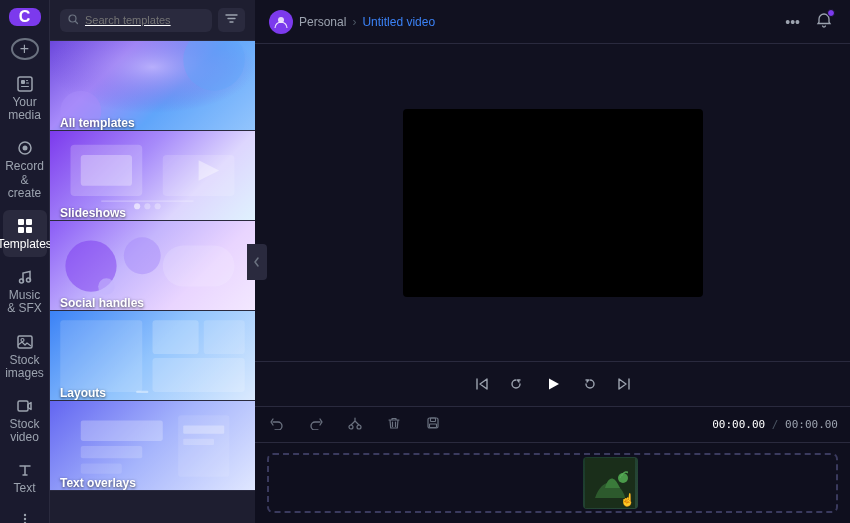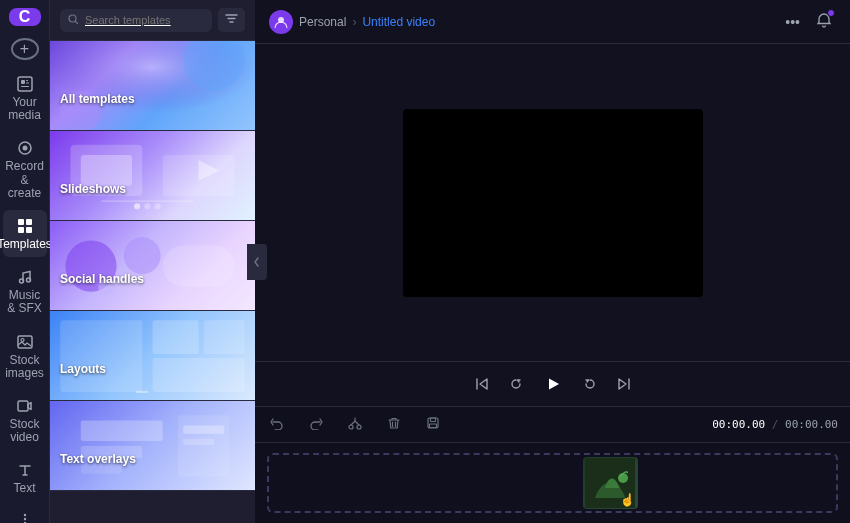--- a/index.html
+++ b/index.html
@@ -156,21 +156,21 @@
       border-bottom: 1px solid #2a2a3e;
     }
     .template-card .card-bg {
       width: 100%;
       height: 100%;
       position: absolute;
       top: 0; left: 0;
     }
     .template-card .card-label {
       position: absolute;
-      bottom: 24px;
+      bottom: 0;
       left: 10px;
       font-size: 12px;
       font-weight: 600;
       color: #fff;
       text-shadow: 0 1px 3px rgba(0,0,0,0.7);
       z-index: 2;
     }
 
     
     .bg-all {

